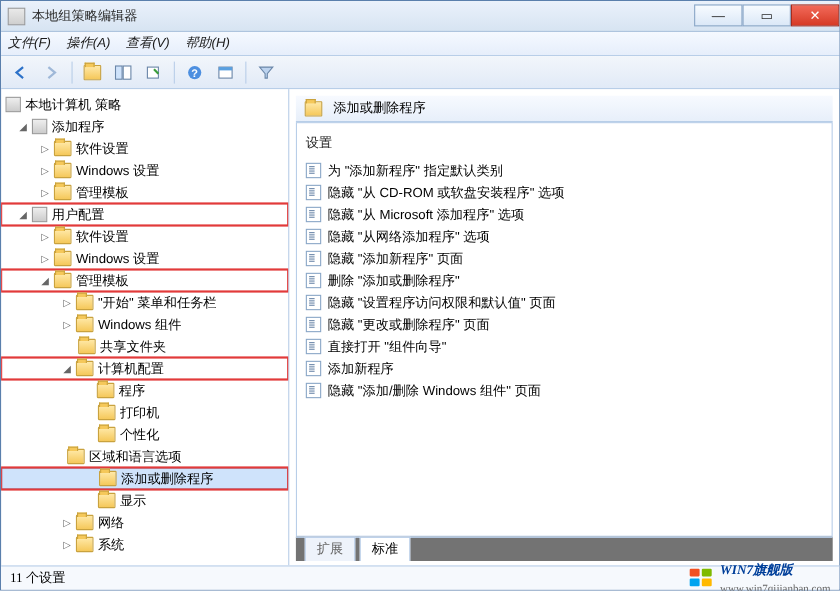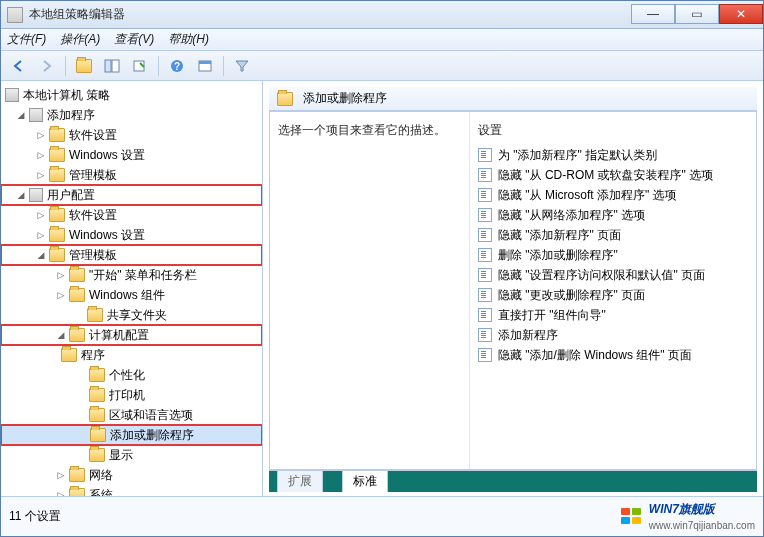--- a/index.html
+++ b/index.html
@@ -175,42 +175,43 @@
 }
 .seticon::after{
   content:"";
   position:absolute;left:2px;top:2px;width:5px;height:1px;background:#6a86a8;
   box-shadow:0 2px 0 #6a86a8,0 4px 0 #6a86a8,0 6px 0 #6a86a8;
 }
 .tabstrip {
   height: 22px;
   display: flex;
   align-items: flex-end;
-  gap: 19px;
+  gap: 4px;
   padding: 0 8px;
   margin: 0 6px 4px 6px;
   border-top: 1px solid #b8cee8;
-  background: #0f766e;
+  background: #737373;
 }
 .tab {
   padding: 2px 10px;
   border: 1px solid #b8cee8;
   border-bottom: none;
   background: #fff;
   font-size: 12px;
 }
 .tab.inactive { background: #eef3fb; color:#666; }
 .statusbar {
-  height: 40px;
+  height: 22px;
   border-top: 1px solid #b8cee8;
   display: flex;
   align-items: center;
   padding: 0 8px;
   background: #f6f9fd;
   justify-content: space-between;
+  font-family: Liberation Serif, serif;
 }
 .brand {
   display: flex; align-items: center; gap: 6px;
   color: #003f9a; font-weight: bold; font-style: italic;
 }
 .brand small { font-weight: normal; color: #666; font-style: normal;}
 .winflag {
   width: 22px; height: 18px; position: relative;
 }
 .winflag span{ position:absolute; width:9px; height:7px; border-radius:1px;}
@@ -343,47 +344,47 @@
       <div class="treerow" style="padding-left:54px">
         <div class="toggle">▷</div>
         <div class="ficon"></div>
         <span>"开始" 菜单和任务栏</span>
       </div>
       <div class="treerow" style="padding-left:54px">
         <div class="toggle">▷</div>
         <div class="ficon"></div>
         <span>Windows 组件</span>
       </div>
-      <div class="treerow" style="padding-left:72px">
+      <div class="treerow" style="padding-left:56px">
         <div class="toggle" style="visibility:hidden">▷</div>
         <div class="ficon"></div>
         <span>共享文件夹</span>
       </div>
 
       <div class="treerow highlight" style="padding-left:54px">
         <div class="toggle">◢</div>
         <div class="ficon"></div>
         <span>计算机配置</span>
       </div>
+      <div class="treerow" style="padding-left:73px">
+        <div class="toggle" style="visibility:hidden">▷</div>
+        <div class="ficon"></div>
+        <span>程序</span>
+      </div>
+      <div class="treerow" style="padding-left:74px">
+        <div class="toggle" style="visibility:hidden">▷</div>
+        <div class="ficon"></div>
+        <span>打印机</span>
+      </div>
+      <div class="treerow" style="padding-left:74px">
+        <div class="toggle" style="visibility:hidden">▷</div>
+        <div class="ficon"></div>
+        <span>个性化</span>
+      </div>
       <div class="treerow" style="padding-left:46px">
-        <div class="toggle" style="visibility:hidden">▷</div>
-        <div class="ficon"></div>
-        <span>程序</span>
-      </div>
-      <div class="treerow" style="padding-left:74px">
-        <div class="toggle" style="visibility:hidden">▷</div>
-        <div class="ficon"></div>
-        <span>个性化</span>
-      </div>
-      <div class="treerow" style="padding-left:74px">
-        <div class="toggle" style="visibility:hidden">▷</div>
-        <div class="ficon"></div>
-        <span>打印机</span>
-      </div>
-      <div class="treerow" style="padding-left:74px">
         <div class="toggle" style="visibility:hidden">▷</div>
         <div class="ficon"></div>
         <span>区域和语言选项</span>
       </div>
       <div class="treerow highlight selected" style="padding-left:74px">
         <div class="toggle" style="visibility:hidden">▷</div>
         <div class="ficon"></div>
         <span>添加或删除程序</span>
       </div>
       <div class="treerow" style="padding-left:74px">
@@ -403,23 +404,20 @@
         <span>系统</span>
       </div>
     </div>
 
     <div class="rightpane">
       <div class="rhead">
         <div class="ficon"></div>
         <span>添加或删除程序</span>
       </div>
       <div class="rbody">
-        <div class="descpane">
-          <div>选择一个项目来查看它的描述。</div>
-        </div>
         <div class="settingspane">
           <div class="colhdr">设置</div>
           <div id="settings-list">
               <div class="setrow">
                 <div class="seticon"></div>
                 <span>为 "添加新程序" 指定默认类别</span>
               </div>
               <div class="setrow">
                 <div class="seticon"></div>
                 <span>隐藏 "从 CD-ROM 或软盘安装程序" 选项</span>

